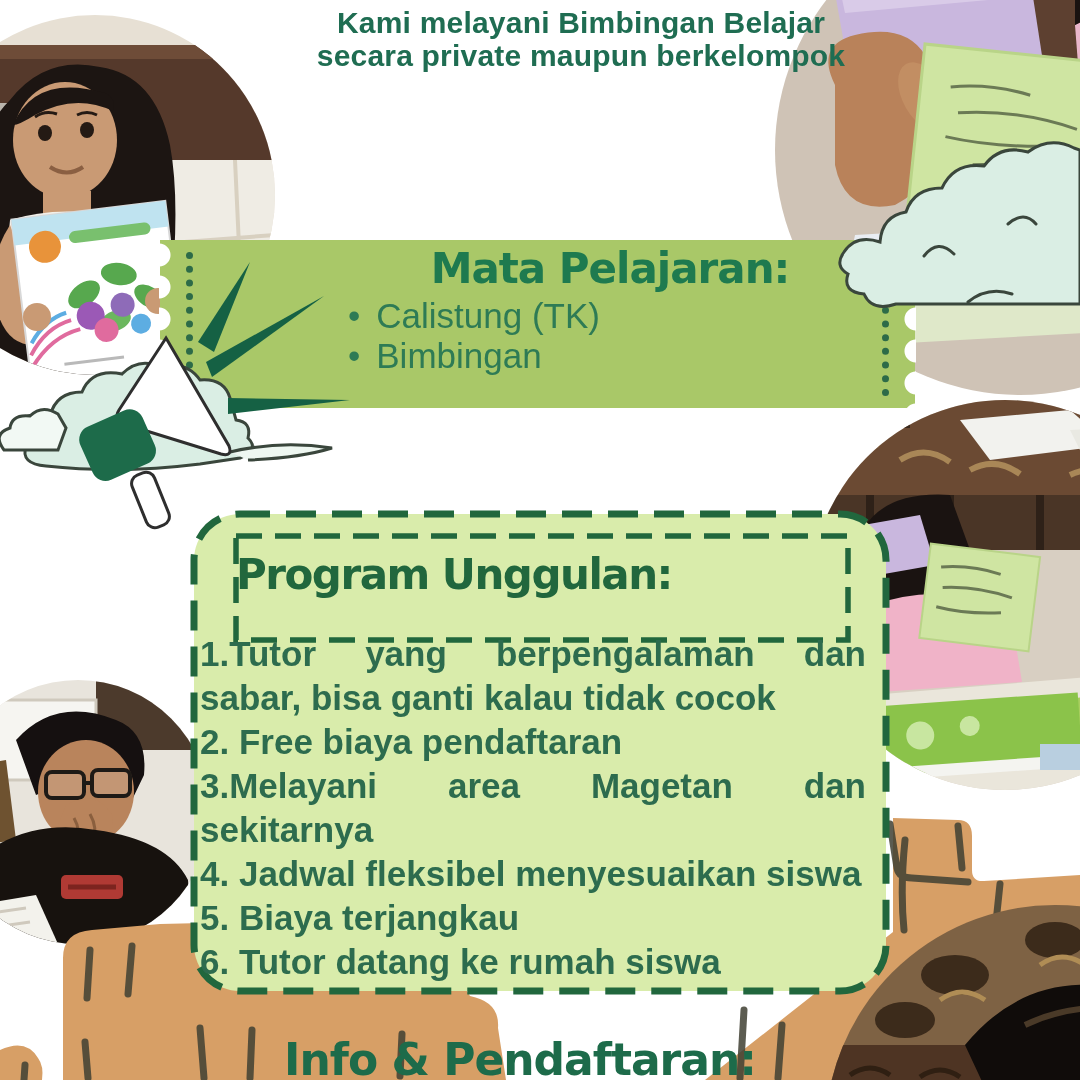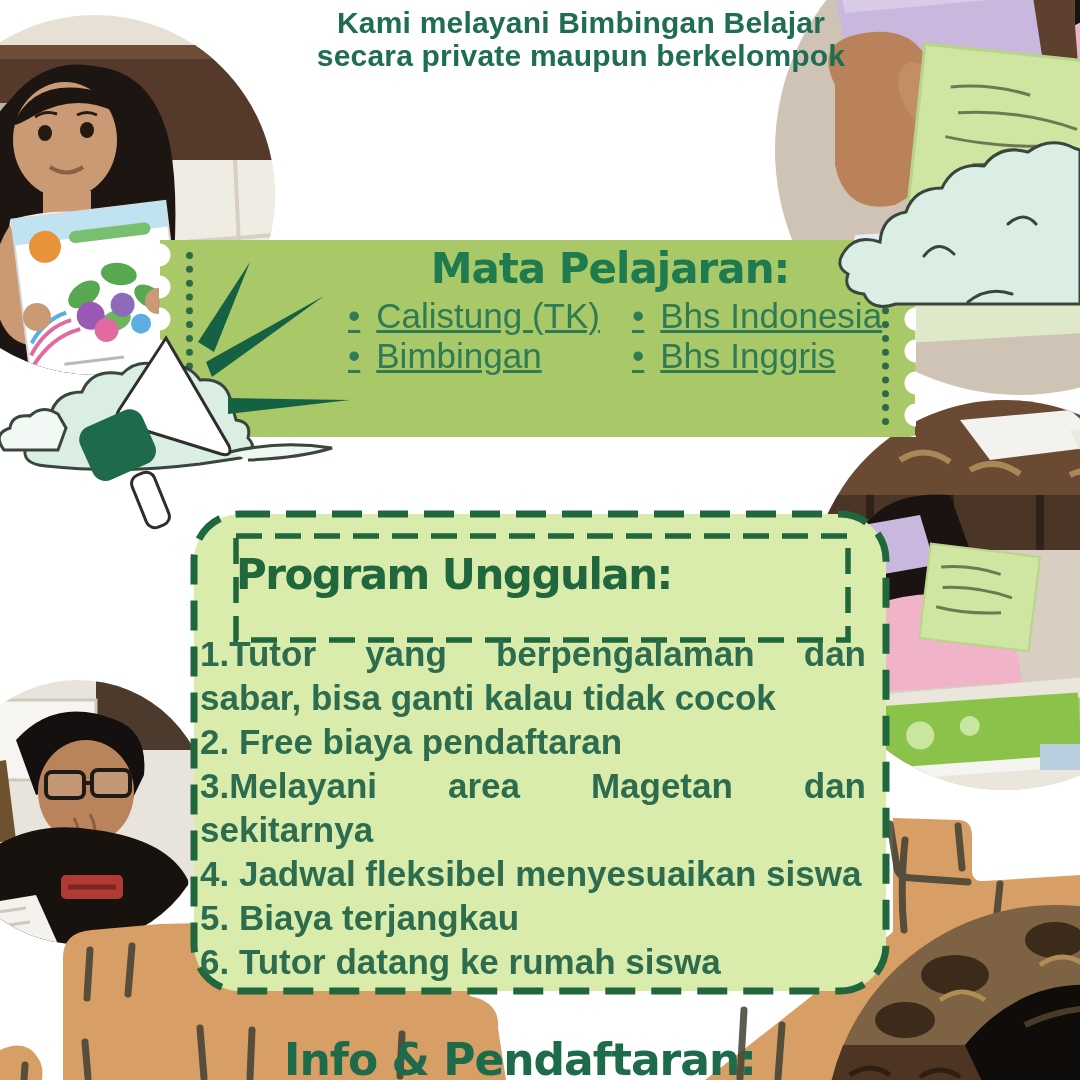--- a/index.html
+++ b/index.html
@@ -6,34 +6,34 @@
   .canvas{position:relative;width:1080px;height:1080px;background:#ffffff;overflow:hidden;
           font-family:"Liberation Sans",sans-serif;}
   .abs{position:absolute;}
   
   .header{left:0;top:6px;width:1080px;text-align:center;color:#1f6d52;font-weight:bold;
           font-size:30px;line-height:33px;letter-spacing:.2px;margin-left:41px;}
   
   .photo{border-radius:50%;overflow:hidden;}
   .photo svg{display:block;}
   
-  .banner{left:160px;top:240px;width:755px;height:197px;background:#a9c868;}
+  .banner{left:160px;top:240px;width:755px;height:168px;background:#a9c868;}
   .banner::before{content:"";position:absolute;left:-1px;top:0;bottom:0;width:20px;
       background-image:radial-gradient(circle at 0px 15px,#ffffff 11px,rgba(255,255,255,0) 12px);
       background-size:20px 32px;background-repeat:repeat-y;}
   .banner::after{content:"";position:absolute;right:-1px;top:0;bottom:0;width:20px;
       background-image:radial-gradient(circle at 20px 15px,#ffffff 11px,rgba(255,255,255,0) 12px);
       background-size:20px 32px;background-repeat:repeat-y;}
   .dotline{position:absolute;top:12px;bottom:12px;width:0;border-left:7px dotted #2d6b48;}
   .dotline.l{left:26px;}
   .dotline.r{right:26px;}
   .banner-title{position:absolute;left:200px;top:4px;width:500px;text-align:center;
       color:#1e7a4f;font-family:"DejaVu Sans",sans-serif;font-weight:bold;font-size:42px;letter-spacing:-1px;}
   .sub-col{position:absolute;top:56px;margin:0;padding:0;list-style:none;
-      color:#2e7b55;font-size:35px;line-height:40px;text-decoration:underline;}
+      color:#2e7b55;font-size:35px;line-height:40px;}
   .sub-col.c1{left:188px;}
   .sub-col.c2{left:472px;}
   .sub-col li{display:flex;}
   .sub-col li::before{content:"\2022";margin-right:16px;}
   
   .progbox{left:190px;top:510px;width:700px;height:485px;}
   .prog-title{position:absolute;left:46px;top:40px;width:612px;text-align:left;
       color:#21673d;font-family:"DejaVu Sans",sans-serif;font-weight:bold;font-size:42px;letter-spacing:-1.5px;}
   .prog-list{position:absolute;left:10px;top:122px;width:666px;color:#2d6c4e;font-size:35px;}
   .prog-line{min-height:44px;line-height:44px;text-align:left;font-weight:bold;}
@@ -220,24 +220,20 @@
   </svg>
 
   <div class="abs banner">
     <div class="dotline l"></div>
     <div class="dotline r"></div>
     <div class="banner-title">Mata Pelajaran:</div>
     <ul class="sub-col c1">
         <li>Calistung (TK)</li>
         <li>Bimbingan</li>
       </ul>
-    <ul class="sub-col c2">
-        <li>Bhs Indonesia</li>
-        <li>Bhs Inggris</li>
-      </ul>
   </div>
 
   <svg class="abs" style="left:828px;top:106px;" width="252" height="212" viewBox="0 0 252 212">
     <path d="M68 198 Q44 206 36 188 Q14 186 20 168 Q6 160 16 146 Q28 128 52 136 Q54 110 78 106 Q86 82 114 82 Q126 56 156 60 Q172 38 200 46 Q222 30 246 42 L252 44 L252 198 Z" fill="#daeee4" stroke="#3a463c" stroke-width="3"></path>
     <path d="M96 150 q14 -18 30 -2 M180 118 q16 -14 28 0 M140 196 q20 -16 44 -8" fill="none" stroke="#3a463c" stroke-width="3" stroke-linecap="round"></path>
   </svg>
 
   <svg class="abs" style="left:0;top:250px;" width="360" height="280" viewBox="0 0 360 280">
     <path d="M46 216 Q20 214 26 196 Q8 192 14 178 Q24 160 50 166 Q56 142 82 142 Q92 118 122 124 Q140 106 162 118 Q186 110 200 130 Q224 128 230 148 L236 170 Q252 172 248 188 Q260 200 240 208 L200 214 Q120 224 46 216 Z" fill="#daeee4" stroke="#3a463c" stroke-width="3"></path>
     <path d="M230 202 Q280 190 332 198 Q300 208 248 210" fill="#eef7f1" stroke="#3a463c" stroke-width="3"></path>

